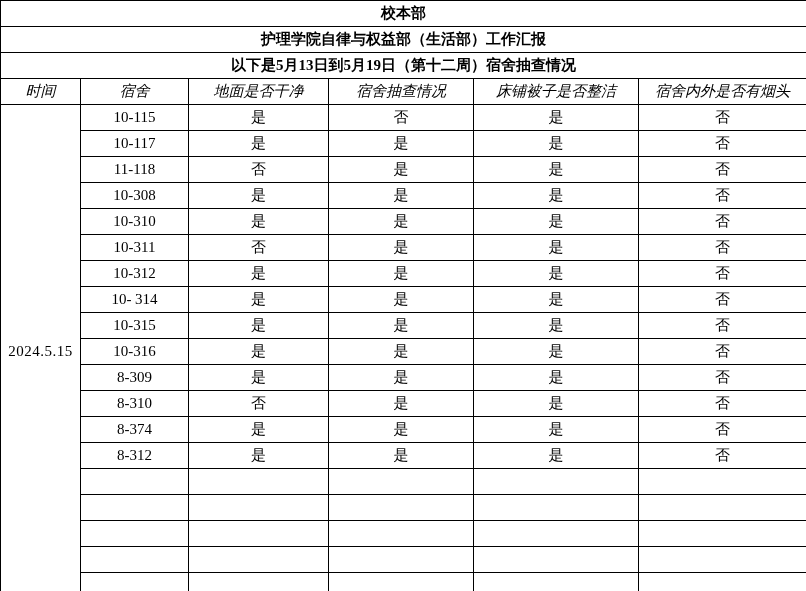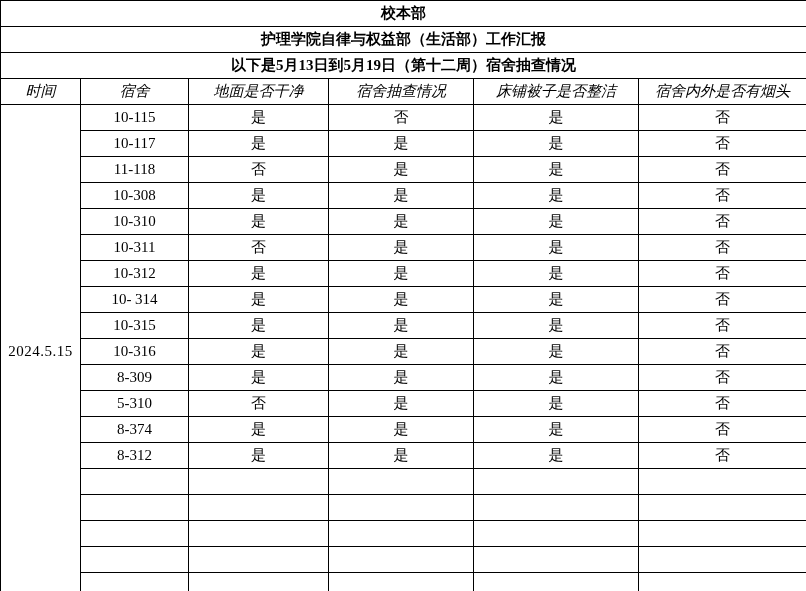--- a/index.html
+++ b/index.html
@@ -175,21 +175,21 @@
         <td>否</td>
       </tr>
       <tr class="data-row">
         <td>8-309</td>
         <td>是</td>
         <td>是</td>
         <td>是</td>
         <td>否</td>
       </tr>
       <tr class="data-row">
-        <td>5-310</td>
+        <td>8-310</td>
         <td>否</td>
         <td>是</td>
         <td>是</td>
         <td>否</td>
       </tr>
       <tr class="data-row">
         <td>8-374</td>
         <td>是</td>
         <td>是</td>
         <td>是</td>

